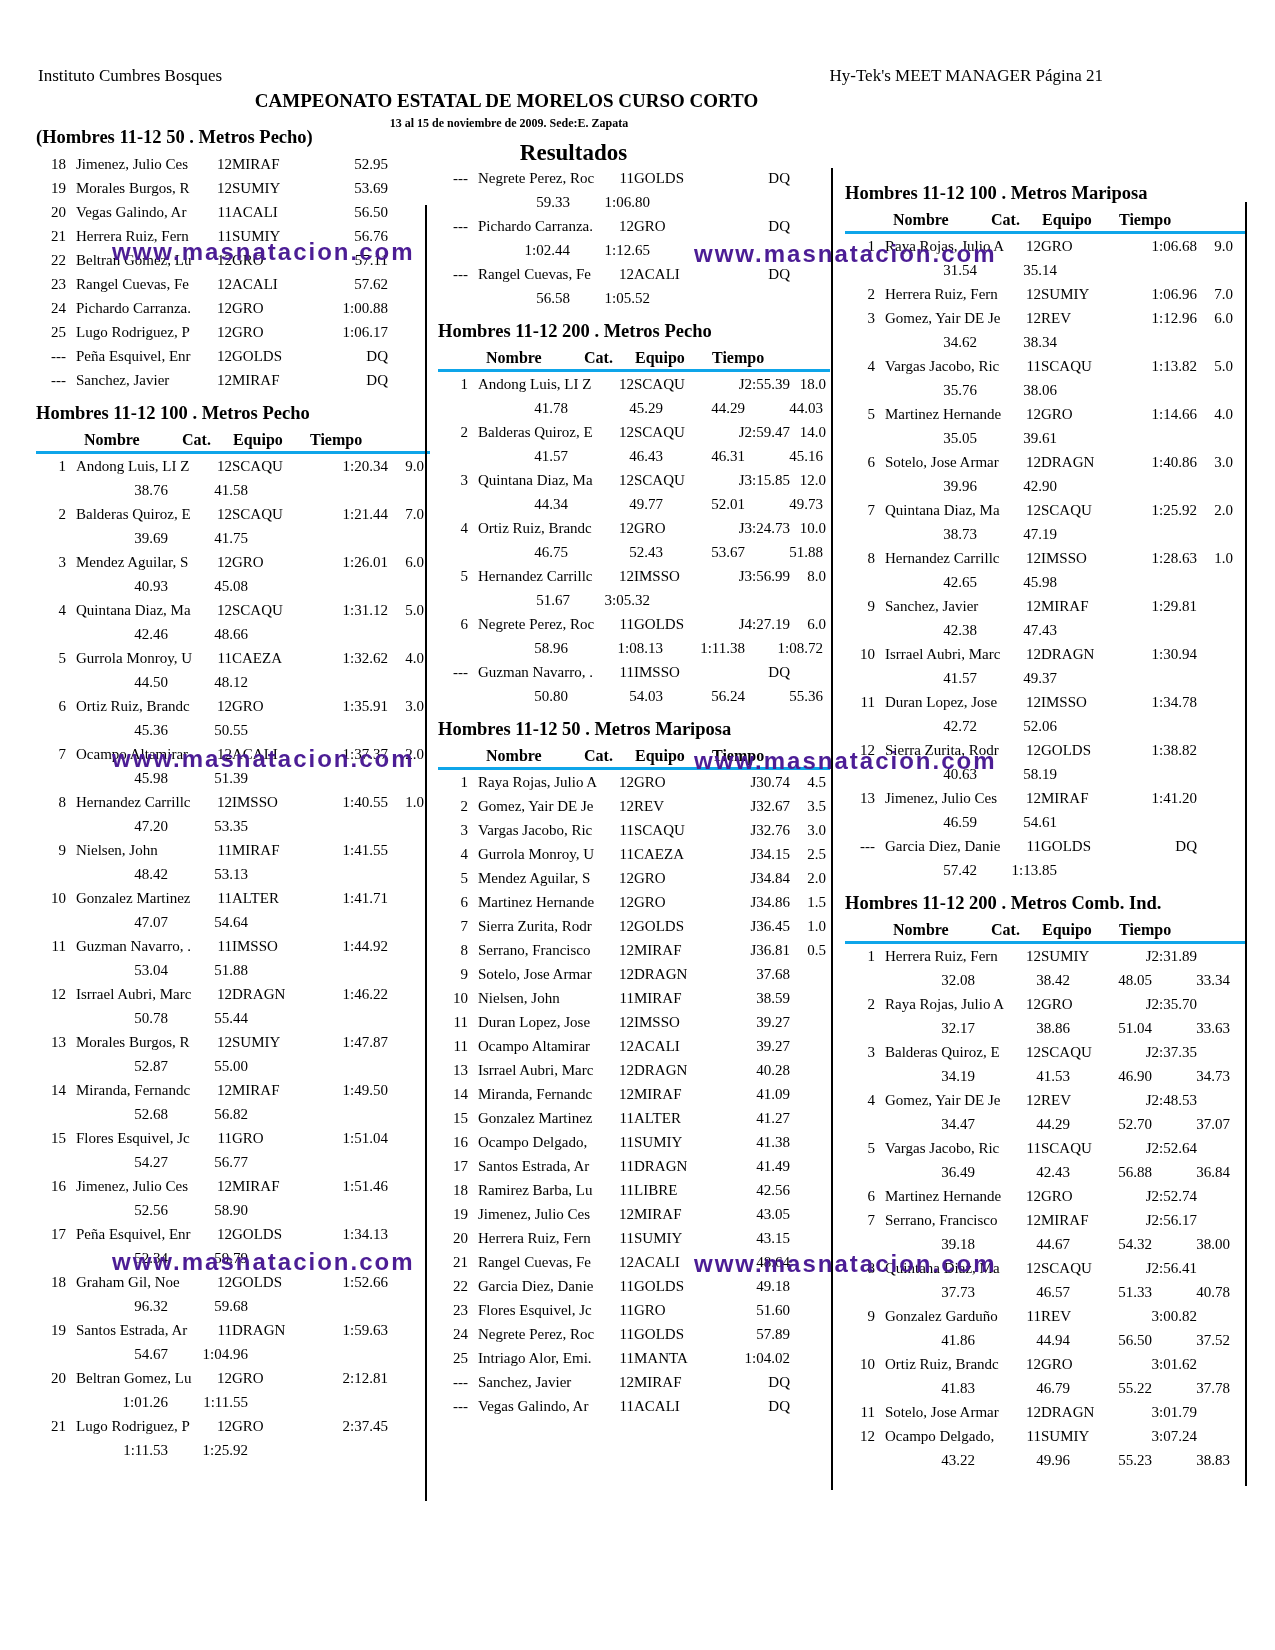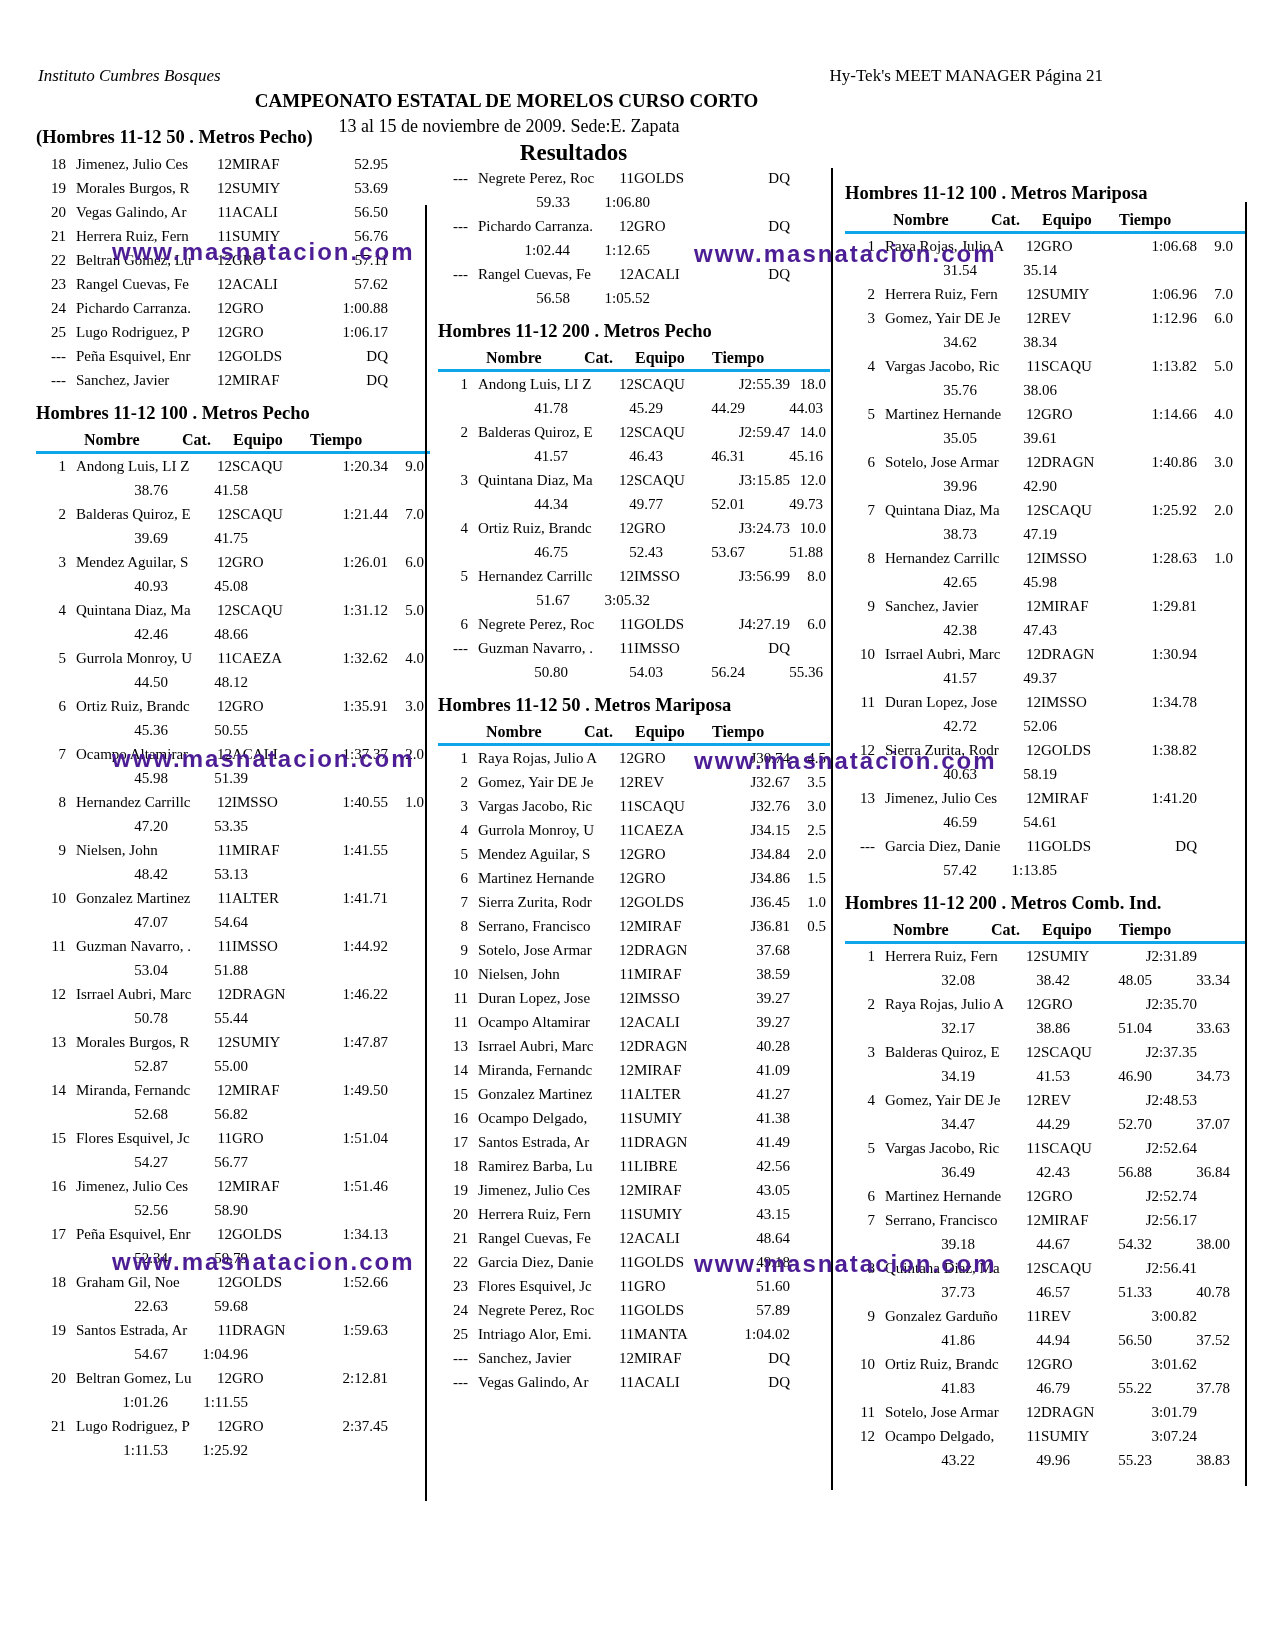--- a/index.html
+++ b/index.html
@@ -3,24 +3,24 @@
 <meta charset="utf-8">
 <style>
   html,body{margin:0;padding:0;background:#ffffff;}
   body{
     position:relative;
     width:1275px;height:1650px;
     font-family:"Liberation Serif","DejaVu Serif",serif;
     color:#000;
     overflow:hidden;
   }
-  .hdr-left{position:absolute;left:38px;top:66px;font-size:17px;font-style:italic;}
+  .hdr-left{position:absolute;left:38px;top:66px;font-size:17px;}
   .hdr-right{position:absolute;right:172px;top:66px;font-size:17px;}
   .title1{position:absolute;left:0;top:90px;width:1013px;text-align:center;font-size:19px;font-weight:bold;}
-  .title2{position:absolute;left:0;top:116px;width:1018px;text-align:center;font-size:18px;font-weight:normal;}
+  .title2{position:absolute;left:0;top:116px;width:1018px;text-align:center;font-size:12px;font-weight:bold;}
   .title3{position:absolute;left:0;top:140px;width:1147px;text-align:center;font-size:23px;font-weight:bold;}
 
   .col{position:absolute;top:0;}
   #col0{left:36px;width:394px;padding-top:116px;}
   #col1{left:438px;width:392px;padding-top:166px;}
   #col2{left:845px;width:400px;padding-top:172px;}
 
   .section-title{font-size:18.5px;font-weight:bold;margin:9px 0 3px 0;line-height:24px;white-space:nowrap;}
   .thead{display:grid;grid-template-columns:48px 98px 51px 77px 80px;font-weight:bold;font-size:16px;height:23px;line-height:23px;border-bottom:3px solid #0ea5e9;}
   .thead span{overflow:hidden;white-space:nowrap;}
@@ -377,21 +377,21 @@
     <div class="row">
       <span class="rk">18</span>
       <span></span>
       <span class="nm">Graham Gil, Noe</span>
       <span class="ct">12</span>
       <span class="eq">GOLDS</span>
       <span class="tm">1:52.66</span>
       <span class="pt"></span>
     </div>
     <div class="splits s2">
-      <span>22.63</span>
+      <span>96.32</span>
       <span>59.68</span>
     </div>
     <div class="row">
       <span class="rk">19</span>
       <span></span>
       <span class="nm">Santos Estrada, Ar</span>
       <span class="ct">11</span>
       <span class="eq">DRAGN</span>
       <span class="tm">1:59.63</span>
       <span class="pt"></span>
@@ -549,20 +549,26 @@
       <span>3:05.32</span>
     </div>
     <div class="row">
       <span class="rk">6</span>
       <span></span>
       <span class="nm">Negrete Perez, Roc</span>
       <span class="ct">11</span>
       <span class="eq">GOLDS</span>
       <span class="tm">J4:27.19</span>
       <span class="pt">6.0</span>
+    </div>
+    <div class="splits s4">
+      <span>58.96</span>
+      <span>1:08.13</span>
+      <span>1:11.38</span>
+      <span>1:08.72</span>
     </div>
     <div class="row">
       <span class="rk">---</span>
       <span></span>
       <span class="nm">Guzman Navarro, .</span>
       <span class="ct">11</span>
       <span class="eq">IMSSO</span>
       <span class="tm">DQ</span>
       <span class="pt"></span>
     </div>

